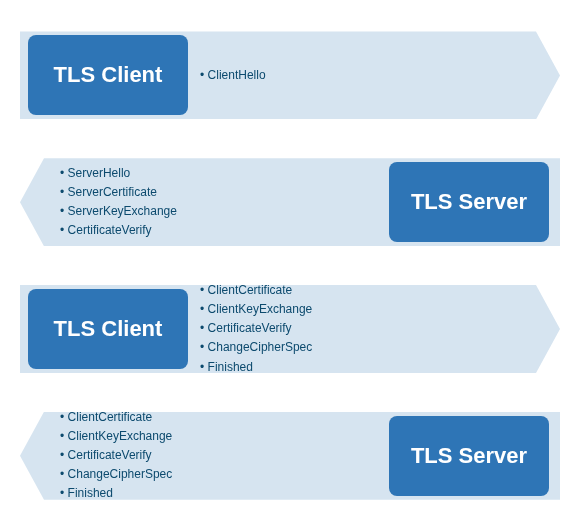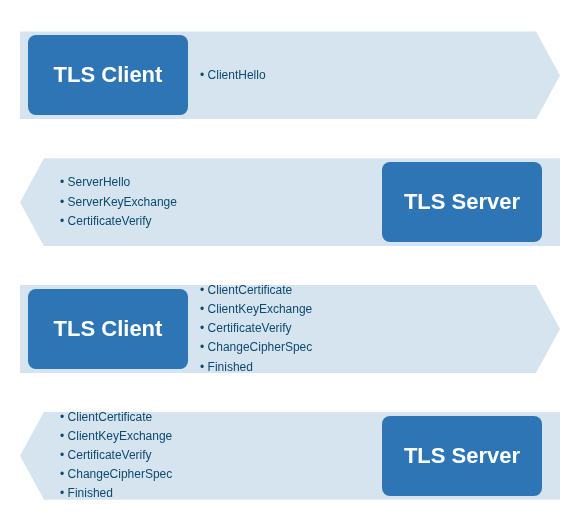--- a/index.html
+++ b/index.html
@@ -58,21 +58,21 @@
       z-index: 10;
       height: 80px;
       width: 160px;
     }
 
     .client-box {
       left: 8px;
     }
 
     .server-box {
-      right: 18px;
+      right: 11px;
       align-items: center;
     }
 
     .message-list {
       font-size: 12px;
       color: #0c4a6e;
       line-height: 1.6;
       list-style: none;
     }
 
@@ -118,20 +118,21 @@
   </div>
 </div>
 
 <div class="row row2">
   <div class="arrow-shape-left">
     <div class="server-box">
       <span>TLS Server</span>
     </div>
     <ul class="message-list">
     <li>ServerHello</li>
+        <li>ServerCertificate</li>
         <li>ServerKeyExchange</li>
         <li>CertificateVerify</li>
       </ul>
   </div>
 </div>
 
 <div class="row row3">
   <div class="arrow-shape-right">
     <div class="client-box">
       <span>TLS Client</span>

